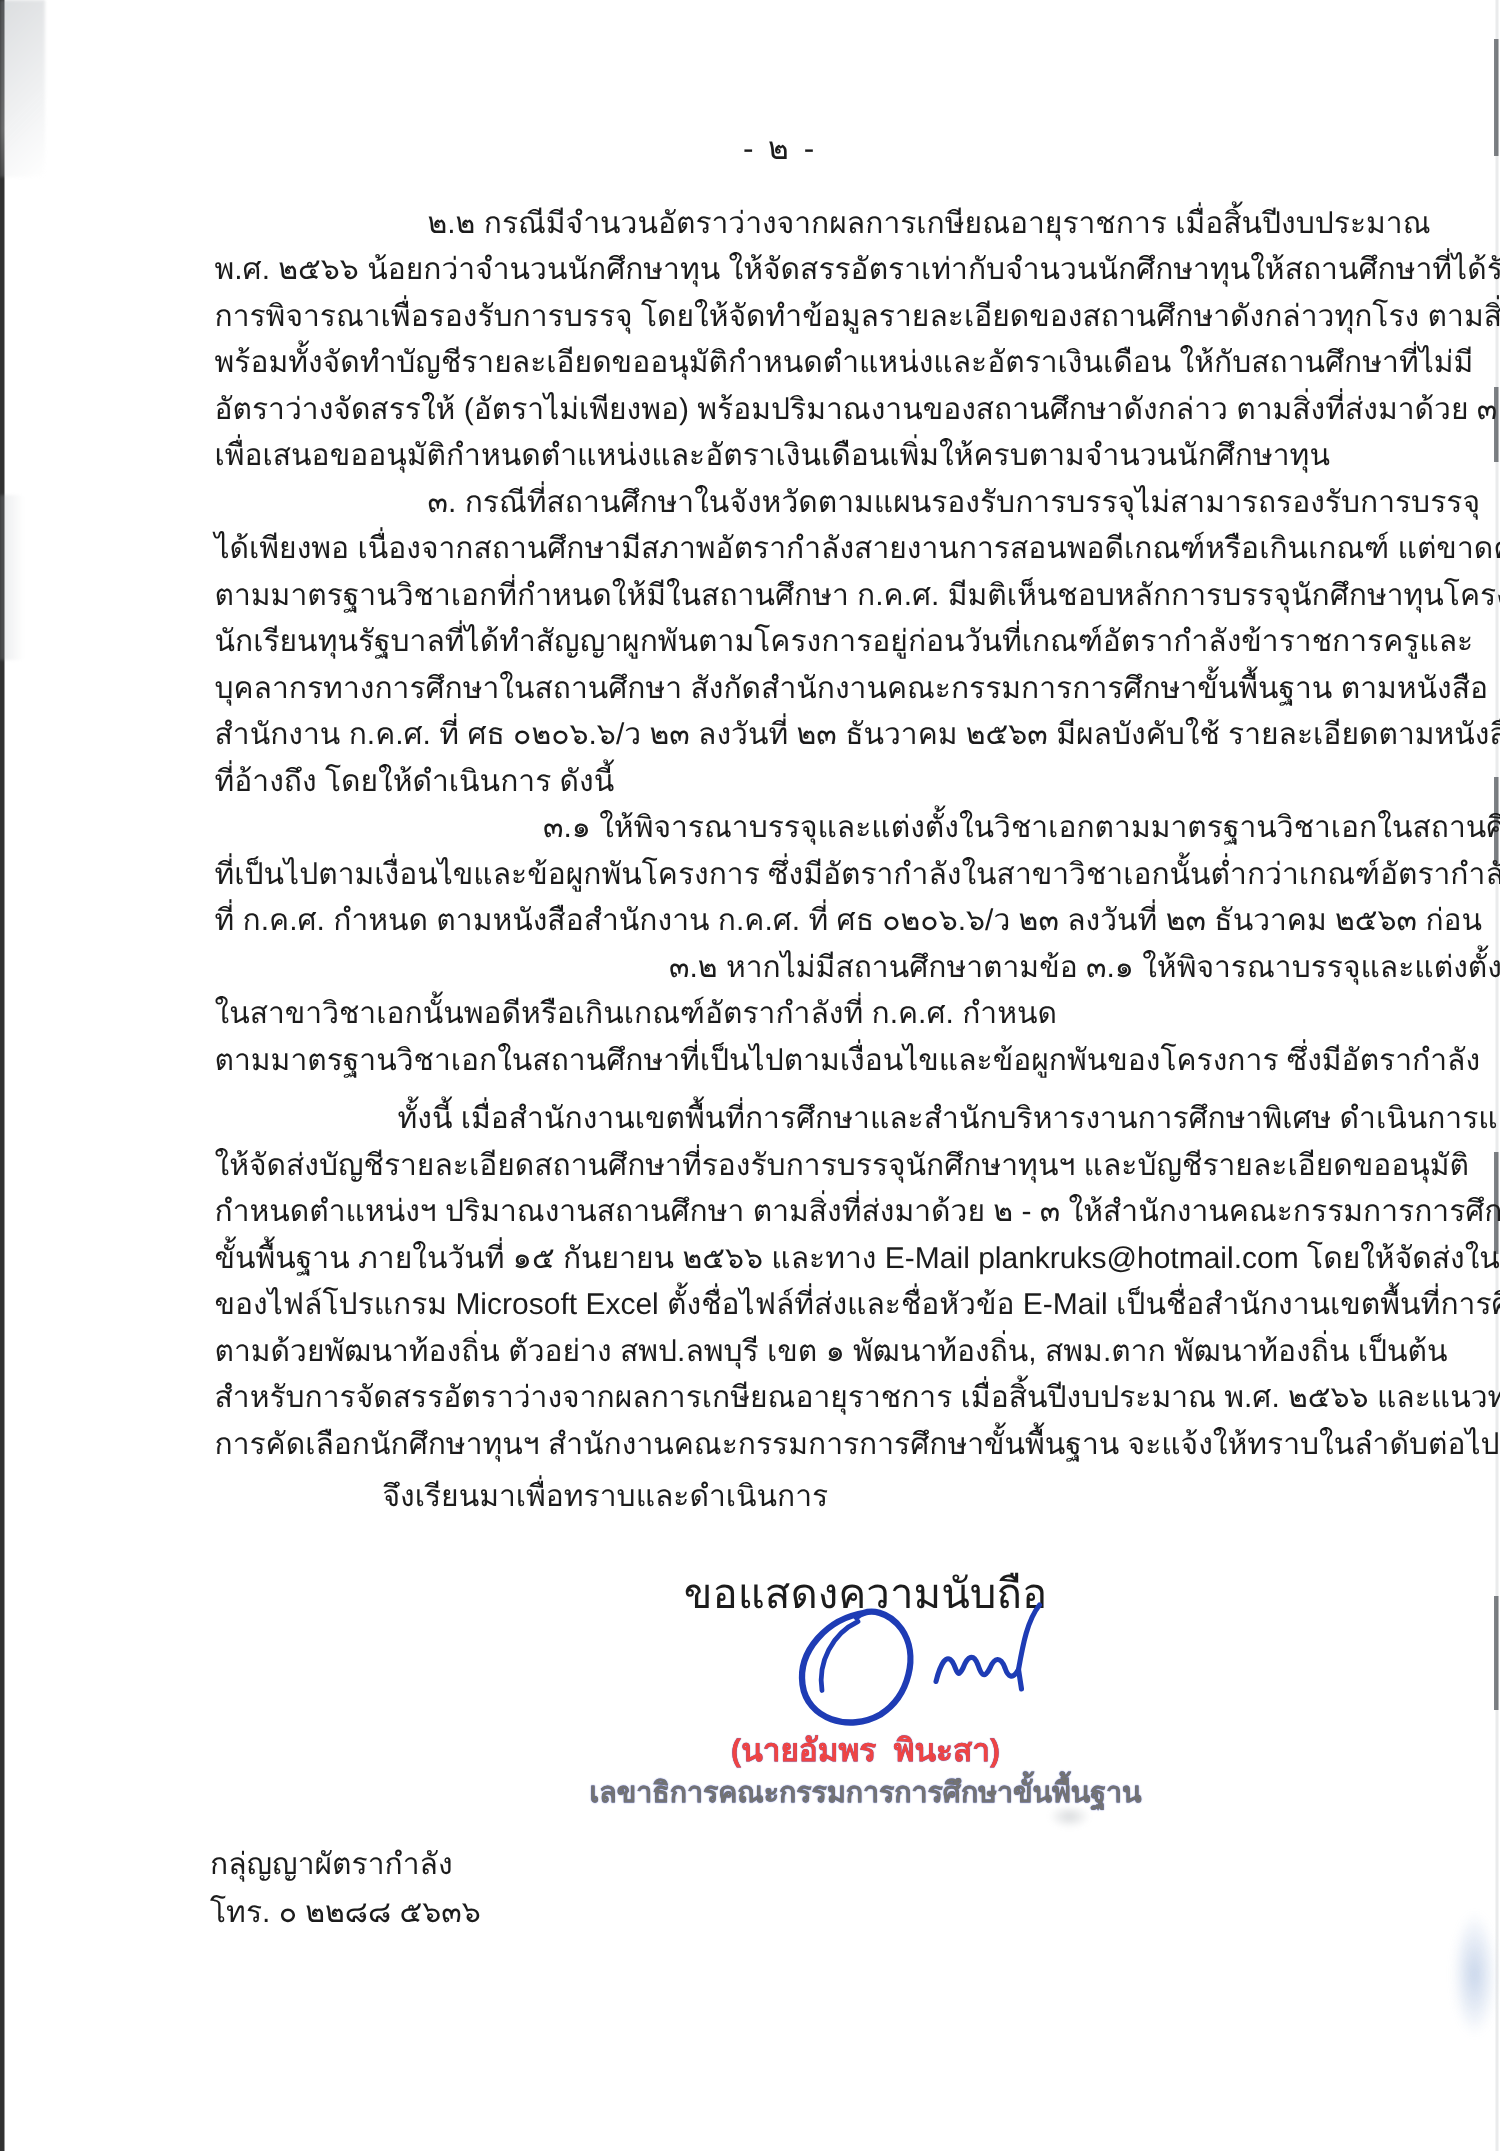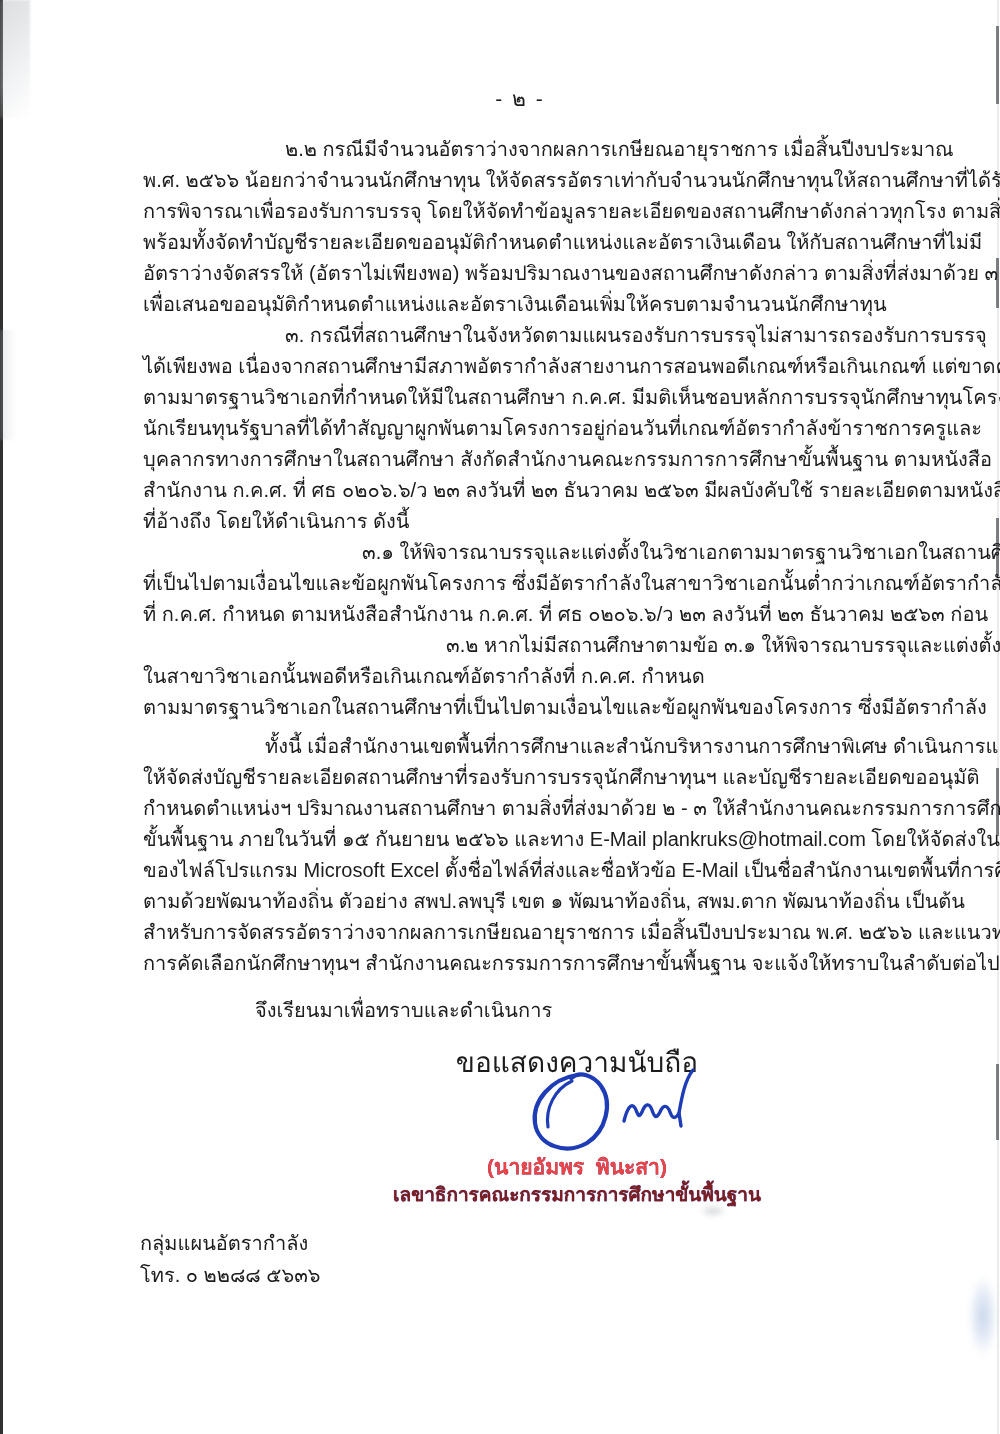--- a/index.html
+++ b/index.html
@@ -35,29 +35,29 @@
   
   .body-text{position:absolute;left:143px;top:134px;width:766px;
     font-size:20px;line-height:31px;}
   .bline{white-space:nowrap;}
   .ind-sec{padding-left:142px;}
   .ind-sub1{padding-left:219px;}
   .ind-sub2{padding-left:303px;}
   .ind-thus{padding-left:122px;}
   .ind-closing{padding-left:112px;}
   .gap-sm{margin-top:8px;}
-  .gap-md{margin-top:16px;}
+  .gap-md{margin-top:4px;}
   
   .regards{position:absolute;left:427px;top:1040px;width:300px;text-align:center;font-size:28px;}
   .sig-wrap{position:absolute;left:520px;top:1068px;width:190px;height:88px;}
   .stamp-name{position:absolute;left:407px;top:1150px;width:340px;text-align:center;
     font-size:21px;font-weight:700;color:#ef4444;white-space:pre;
     text-shadow:0 0 .6px #2135b0;}
   .stamp-title{position:absolute;left:377px;top:1179px;width:400px;text-align:center;
-    font-size:19px;font-weight:700;color:#7f1d1d;white-space:nowrap;
+    font-size:19px;font-weight:700;color:#737373;white-space:nowrap;
     text-shadow:0 0 .8px #2135b0;}
   
   .footer{position:absolute;left:140px;top:1228px;font-size:20px;line-height:31.5px;}
   .footer div{white-space:nowrap;}
 </style>
 </head>
 <body>
 
 <div id="page">
 
@@ -116,17 +116,17 @@
         <path stroke-width="3.4" d="M104,53 C107,41 111,34 115,40 C118,45 118,52 122,44 C125,36 129,34 132,42 C134,48 136,52 140,44 C143,37 147,36 150,44 C152,50 155,52 159,45 L161,58"></path>
         <path stroke-width="3.4" d="M159,45 C162,28 165,12 173,2"></path>
       </g>
     </svg>
   </div>
 
   <div class="stamp-name">(นายอัมพร  พินะสา)</div>
   <div class="stamp-title">เลขาธิการคณะกรรมการการศึกษาขั้นพื้นฐาน</div>
 
   <div class="footer">
-    <div>กลุ่มแผนอัตรากำลัง</div>
+    <div>กลุ่ญญาผัตรากำลัง</div>
     <div>โทร. ๐ ๒๒๘๘ ๕๖๓๖</div>
   </div>
 
 </div>
 
 </body></html>

